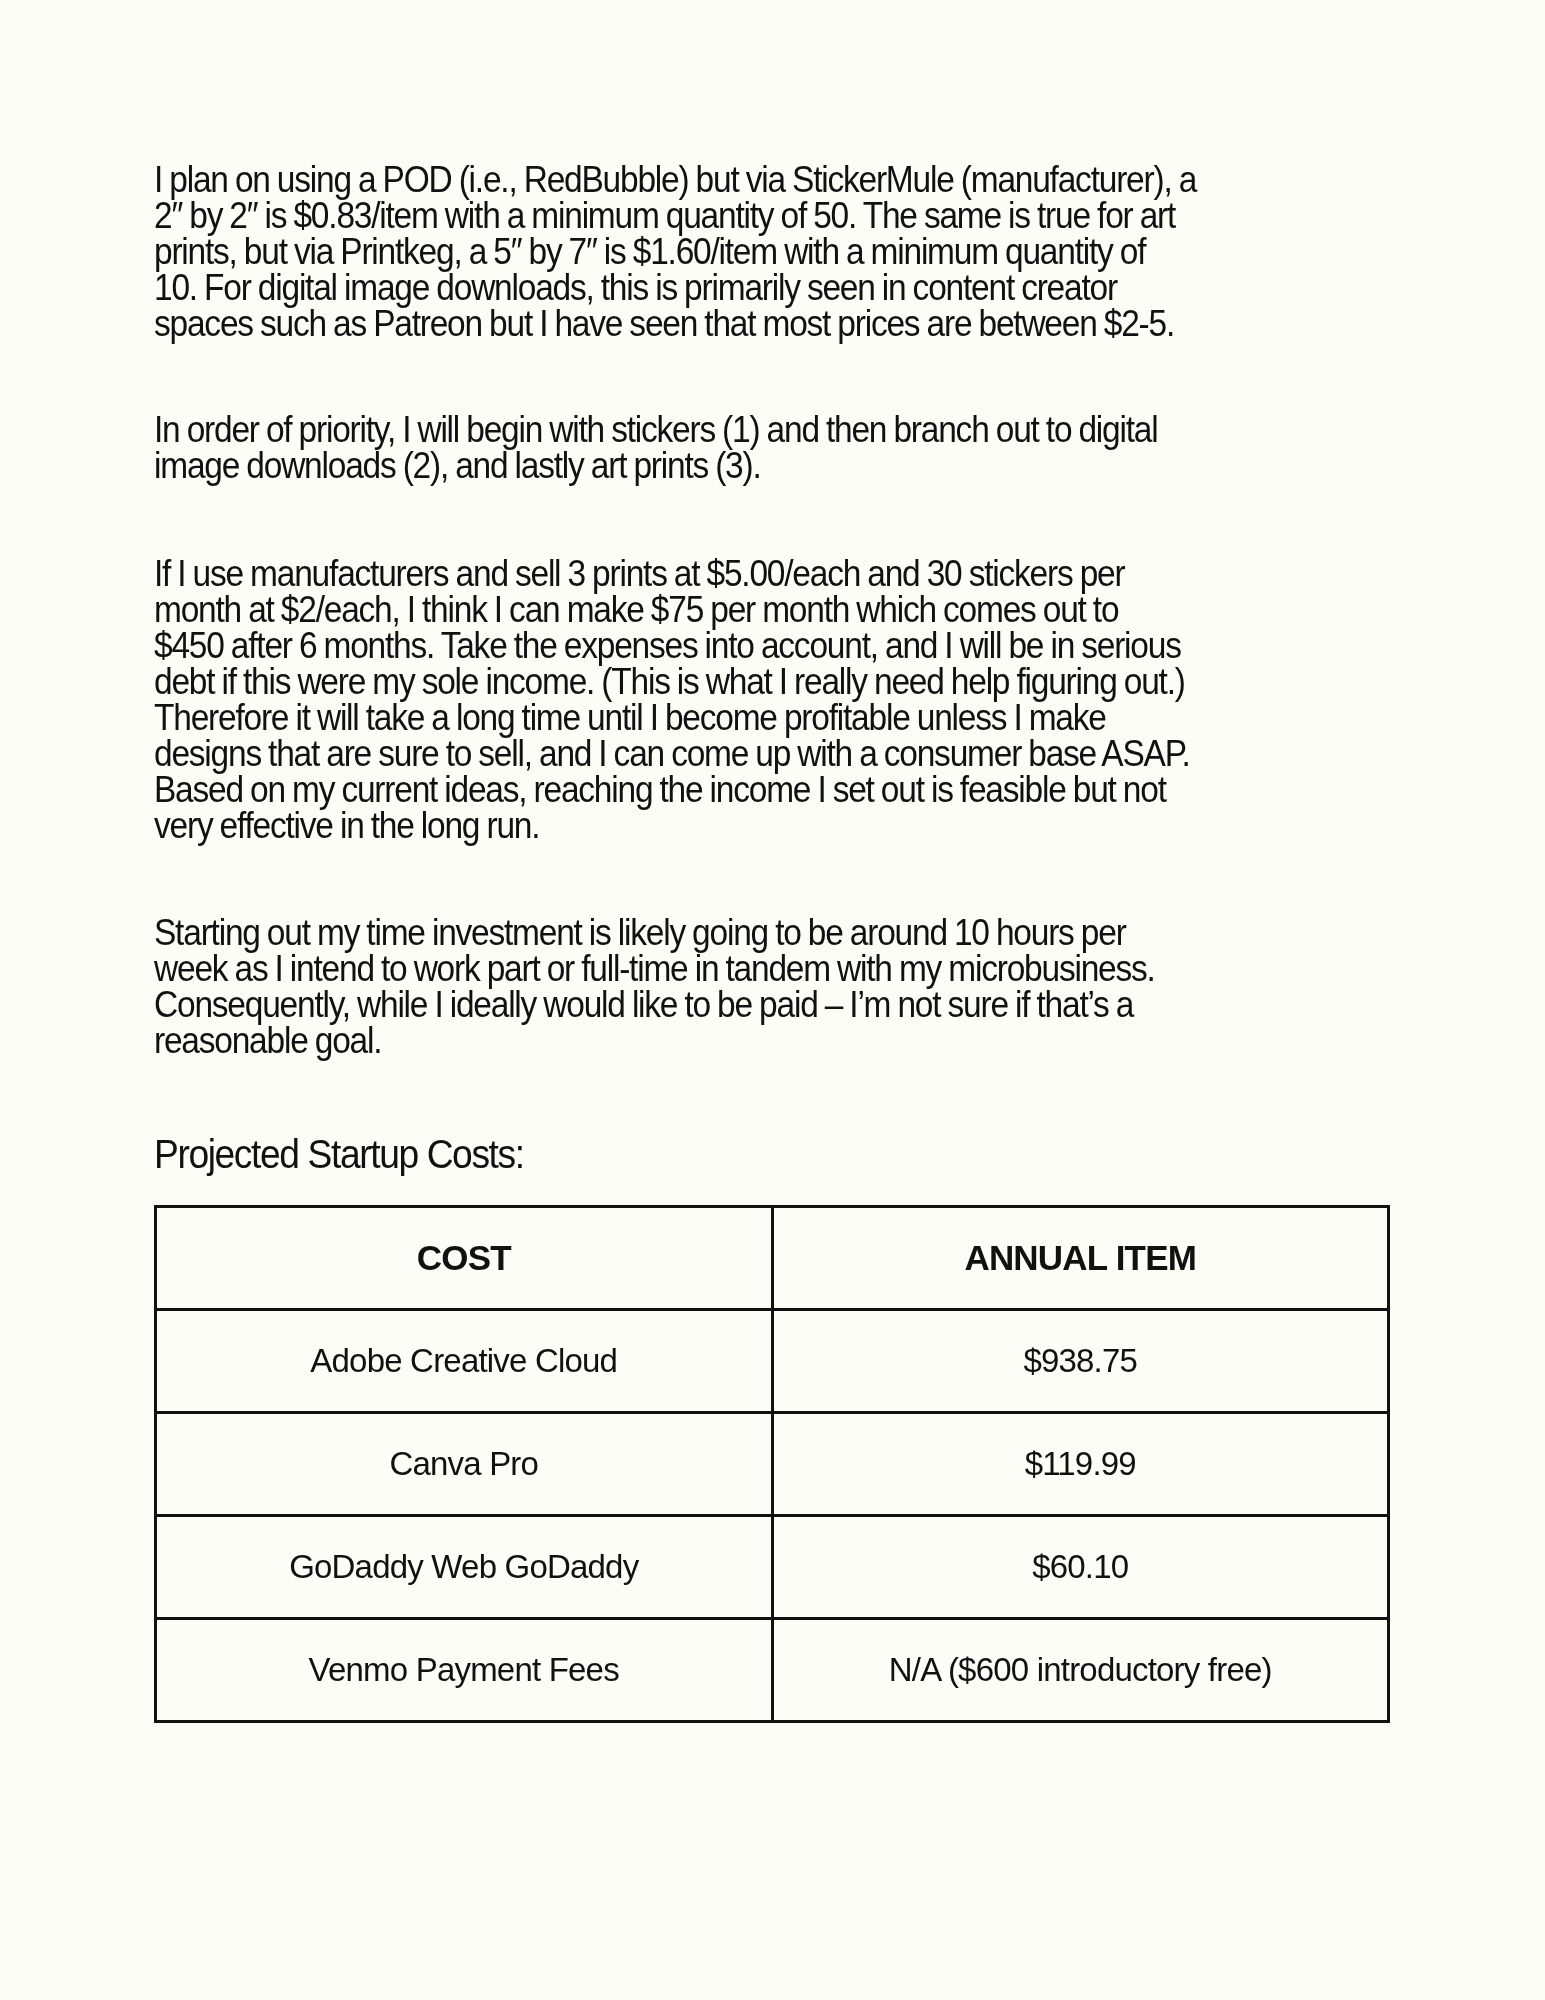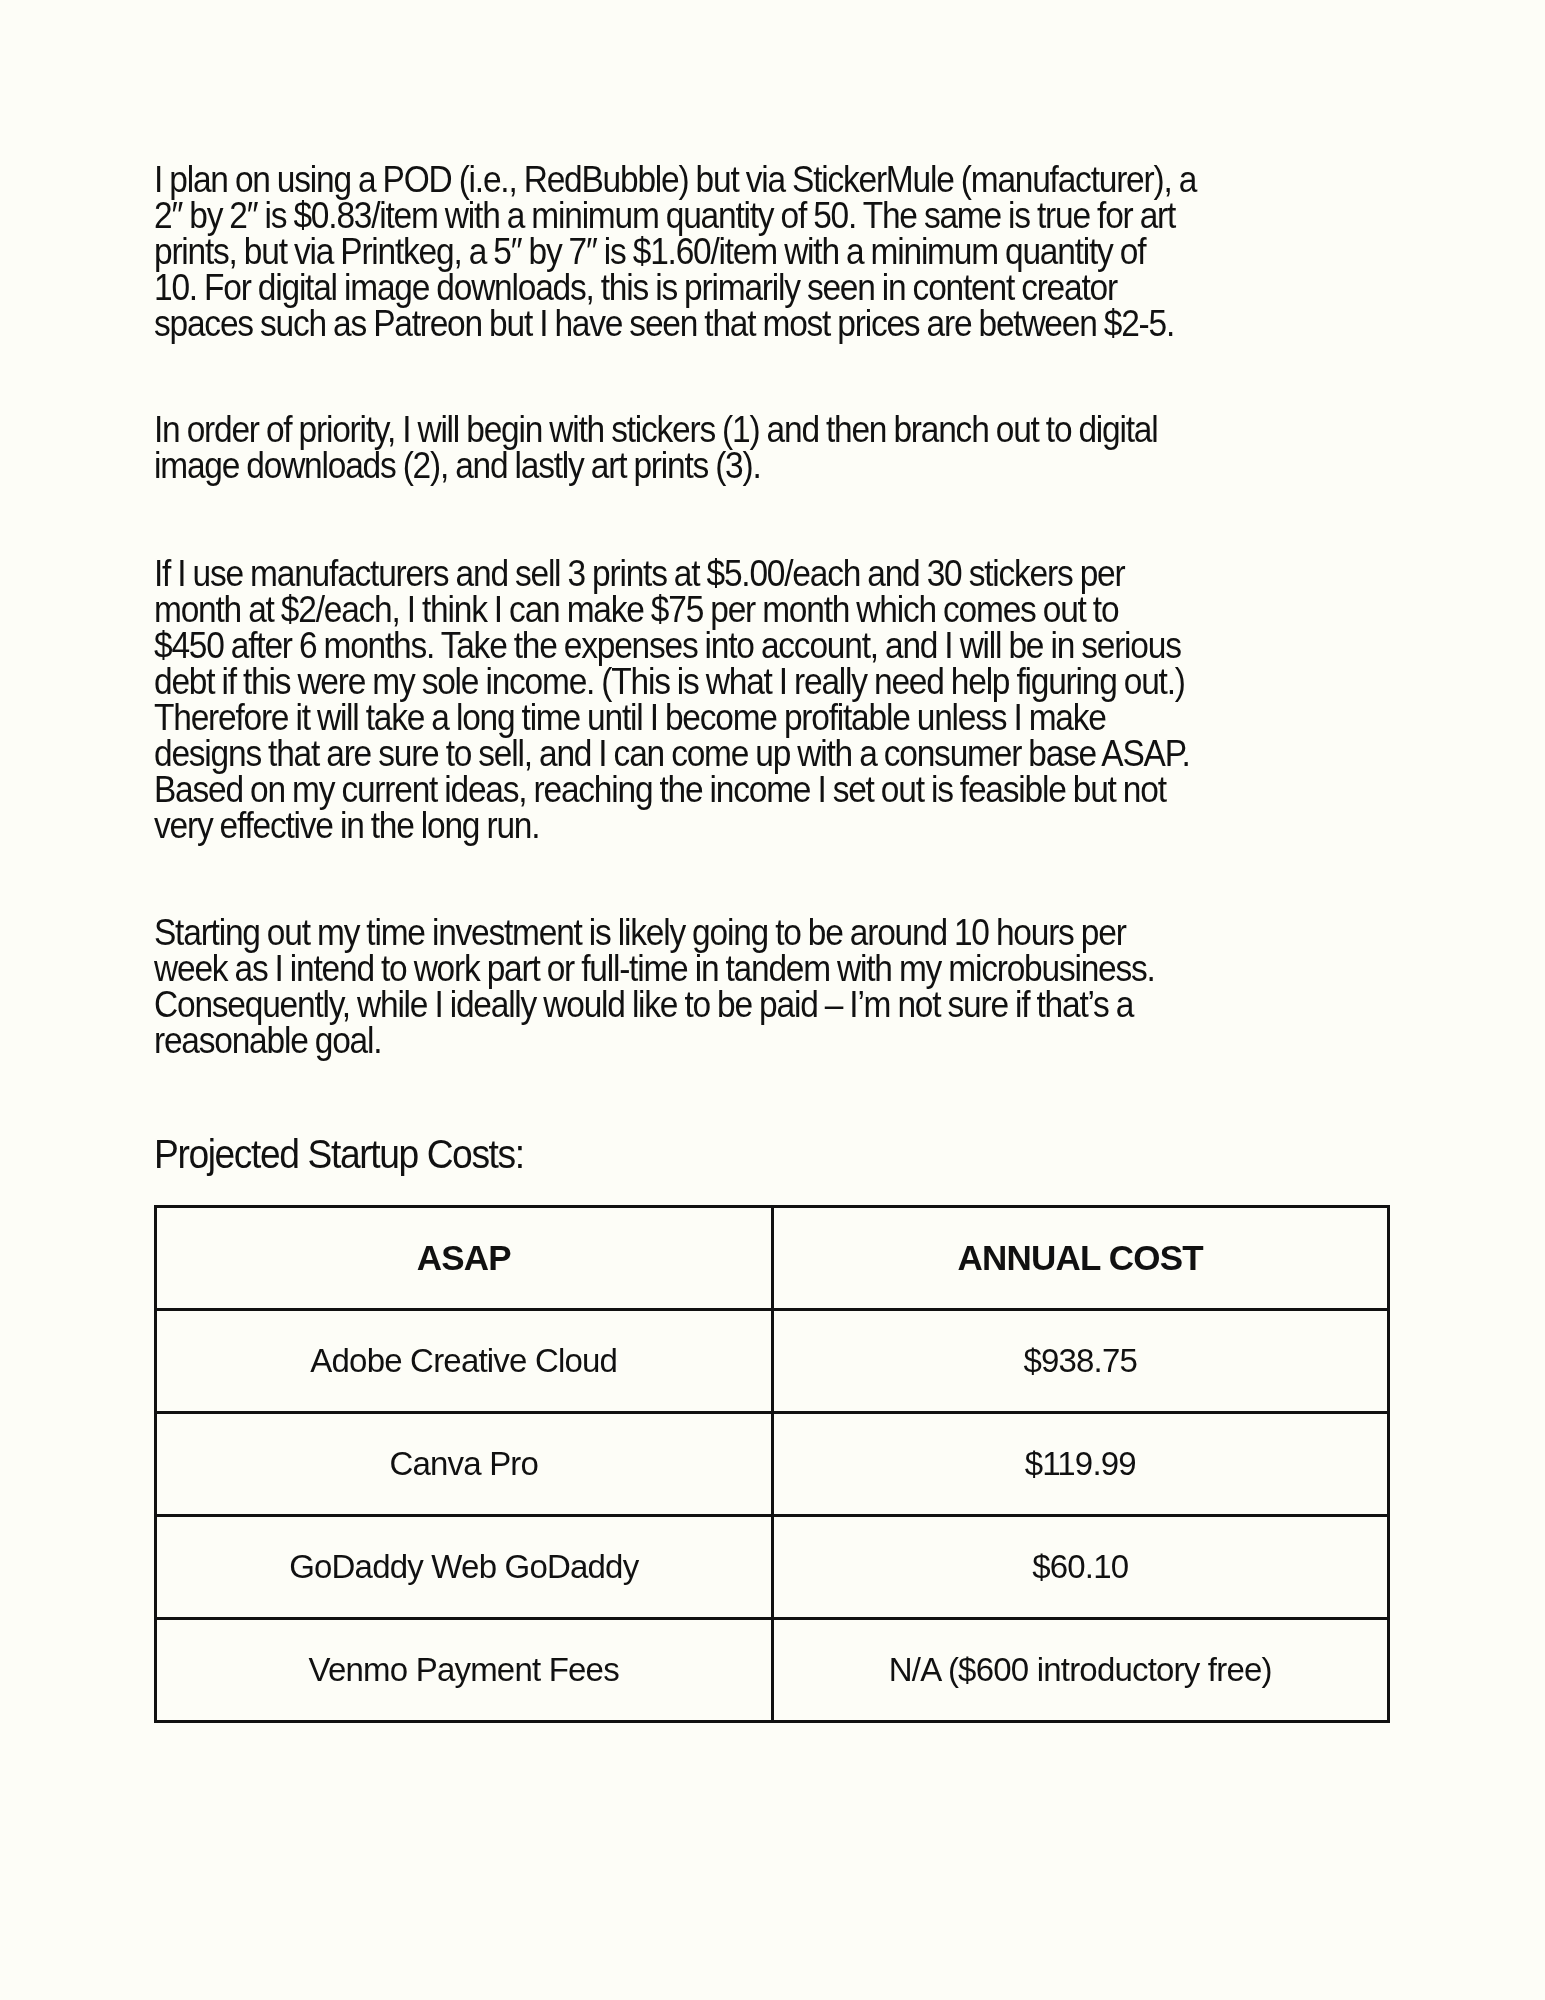--- a/index.html
+++ b/index.html
@@ -96,22 +96,22 @@
 
 <h2 class="heading">Projected Startup Costs:</h2>
 
 <table class="costs">
   <colgroup>
       <col class="c1">
       <col class="c2">
     </colgroup>
   <thead>
     <tr>
-      <th>ASAP</th>
-      <th>ANNUAL COST</th>
+      <th>COST</th>
+      <th>ANNUAL ITEM</th>
     </tr>
   </thead>
   <tbody>
     <tr>
       <td>Adobe Creative Cloud</td>
       <td>$938.75</td>
     </tr>
     <tr>
       <td>Canva Pro</td>
       <td>$119.99</td>

